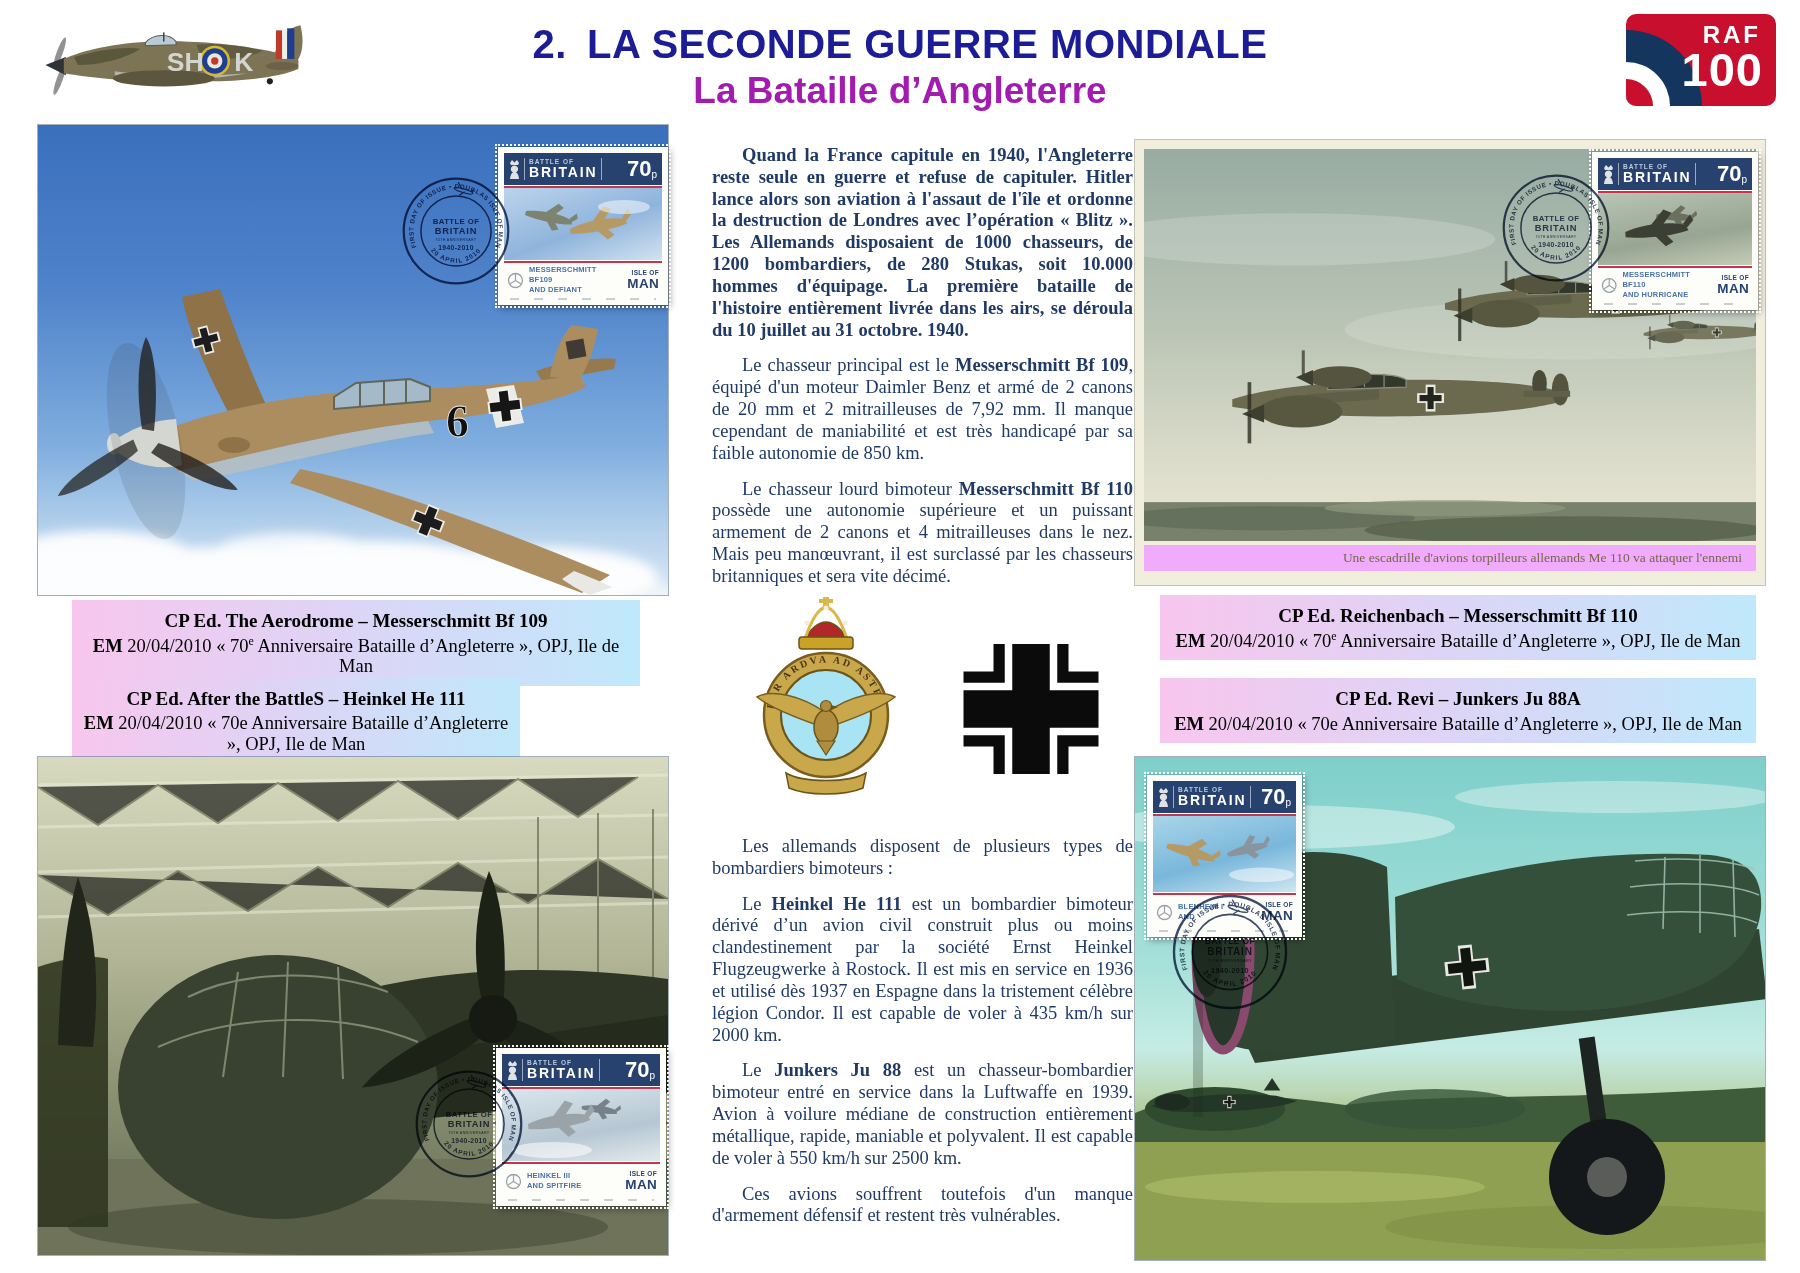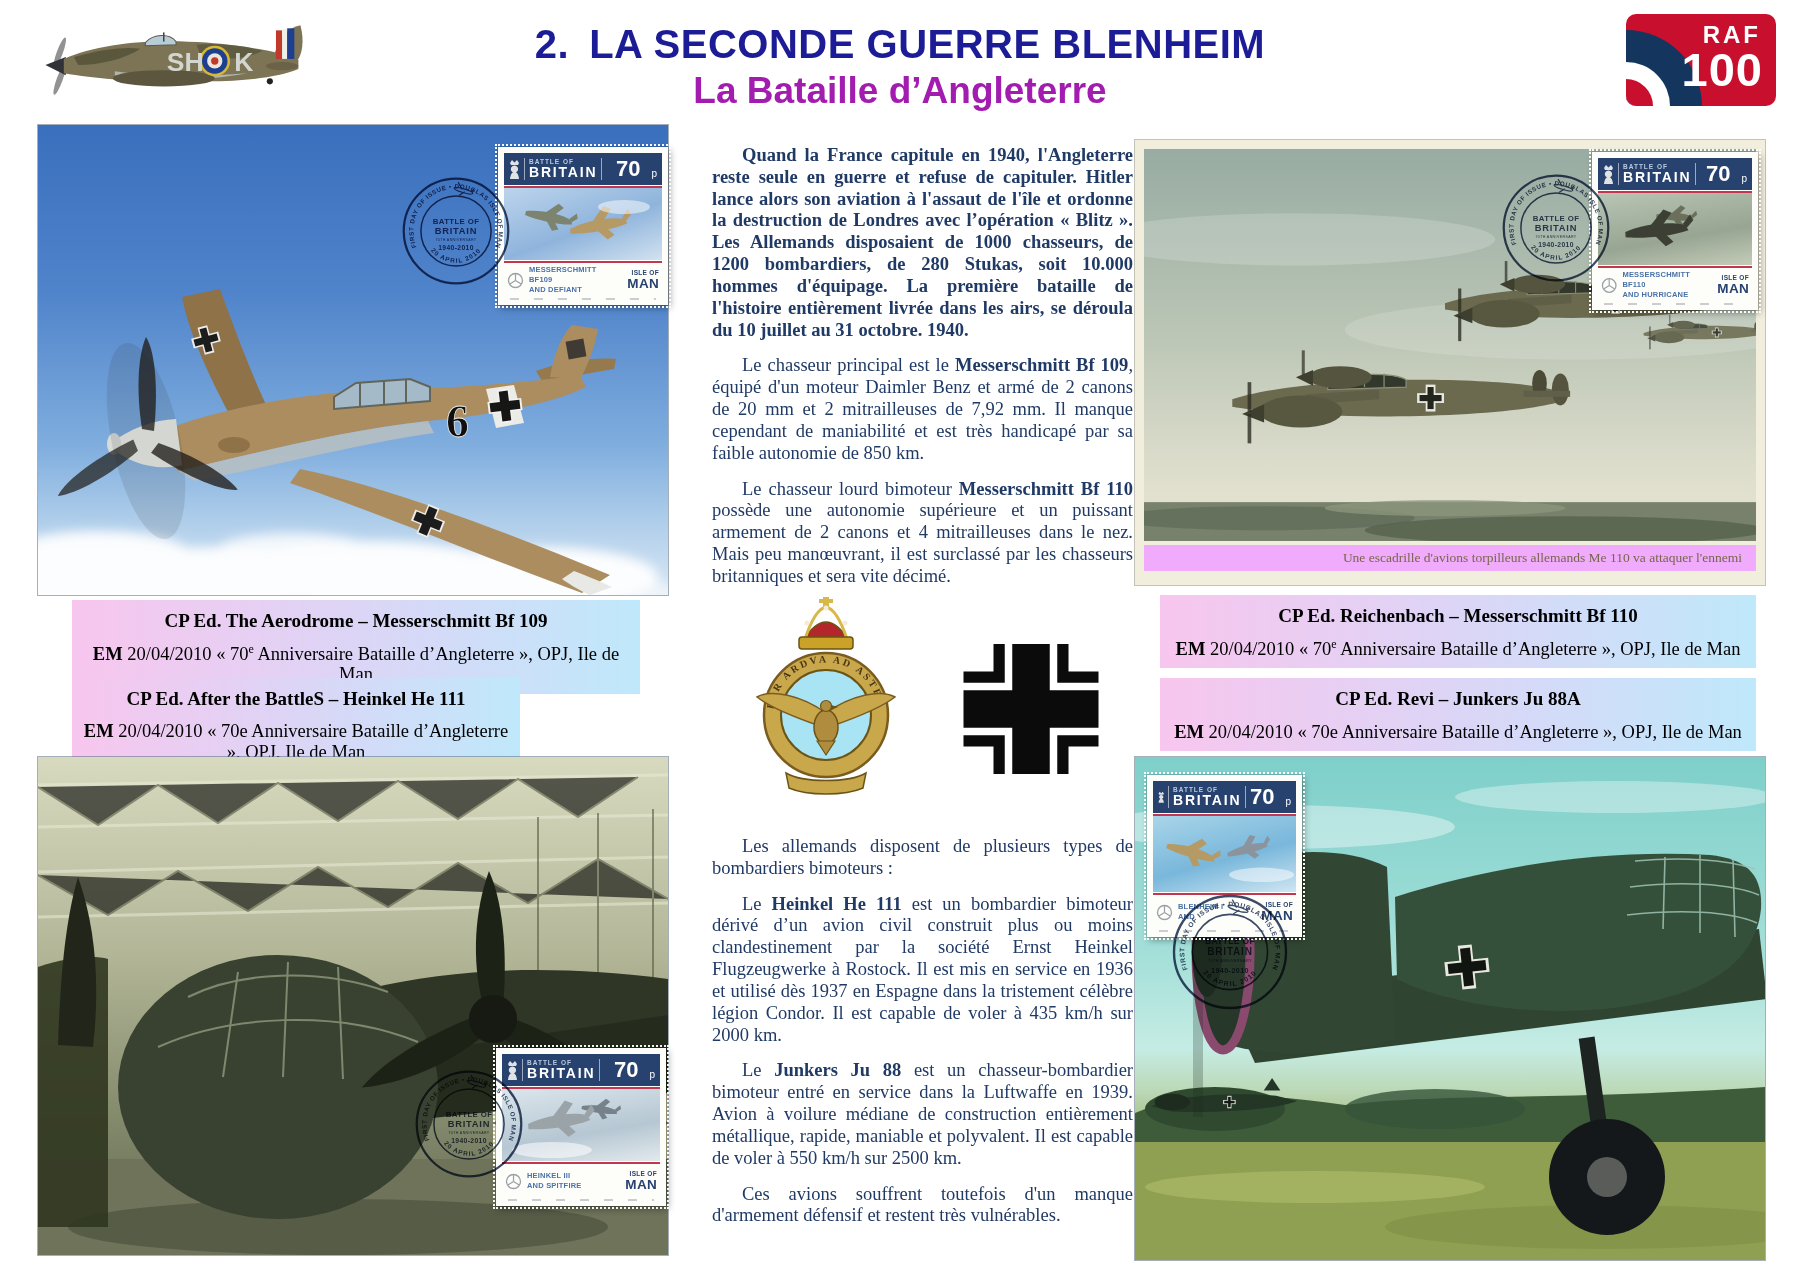--- a/index.html
+++ b/index.html
@@ -53,42 +53,42 @@
   .textcol p.lead{font-weight:bold;}
   .textcol b{font-weight:bold;}
 
   .badges{position:absolute;left:712px;top:592px;width:421px;height:210px;
           display:flex;align-items:center;justify-content:center;gap:44px;}
 
   
   .capbox{position:absolute;background:linear-gradient(90deg,#f8c6ee 0%,#dcd5f6 50%,#bfe8fb 100%);
           text-align:center;padding:10px 6px 9px;box-sizing:border-box;color:#000;}
   .capbox .t{font-family:"Liberation Serif",serif;font-weight:bold;font-size:19px;line-height:1.15;}
-  .capbox .l{font-family:"Liberation Serif",serif;font-size:18.5px;margin-top:11px;line-height:1.1;}
+  .capbox .l{font-family:"Liberation Serif",serif;font-size:18.5px;margin-top:3px;line-height:1.1;}
   .capbox .l b{font-weight:bold;}
   .capbox sup{font-size:12px;}
   .cb1{left:72px;top:600px;width:568px;}
   .cb2{left:72px;top:678px;width:448px;}
   .cb3{left:1160px;top:595px;width:596px;}
   .cb4{left:1160px;top:678px;width:596px;}
 
   
   .stamp{position:absolute;background:#fdfdfa;padding:6px;box-sizing:border-box;
          box-shadow:0 0 0 1px rgba(0,0,0,.10),2px 3px 7px rgba(0,0,0,.38);
          outline:2px dotted rgba(255,255,255,.95);outline-offset:1px;
          font-family:"Liberation Sans",sans-serif;}
   .st1{left:498px;top:147px;width:170px;height:158px;}
   .st2{left:1592px;top:152px;width:166px;height:158px;}
   .st3{left:496px;top:1048px;width:170px;height:158px;}
   .st4{left:1147px;top:775px;width:155px;height:162px;}
   .stamp-head{height:32px;background:#28426f;display:flex;align-items:center;gap:4px;padding:0 5px;}
   .stamp-head .dv{width:1px;height:22px;background:rgba(255,255,255,.55);}
   .stamp-head .bo{display:block;font-size:6.5px;color:#b9cbe2;letter-spacing:1px;font-weight:bold;}
   .stamp-head .br{display:block;font-size:14px;color:#fff;letter-spacing:1.8px;font-weight:bold;line-height:1.05;}
-  .stamp-head .val{margin-left:auto;color:#fff;display:flex;align-items:center;gap:11px;}
+  .stamp-head .val{margin-left:auto;color:#fff;display:flex;align-items:flex-end;}
   .stamp-head .val b{font-size:22px;font-weight:bold;line-height:1;}
   .stamp-head .val i{font-style:normal;font-size:10px;margin-top:9px;}
   .stamp-rule{height:3px;background:linear-gradient(180deg,#fff 0 1px,#c2374f 1px 100%);}
   .stamp-art{height:72px;position:relative;overflow:hidden;}
   .st4 .stamp-art{height:76px;}
   .a1{background:linear-gradient(160deg,#bcd4ec 0%,#8fb4dc 55%,#d2e2f0 100%);}
   .a2{background:linear-gradient(170deg,#b9c5b5 0%,#97a592 60%,#c4ccb8 100%);}
   .a3{background:linear-gradient(170deg,#dbe6ec 0%,#b6c7d3 60%,#e2e9ec 100%);}
   .a4{background:linear-gradient(165deg,#a9d5e9 0%,#79b7db 55%,#cfe6f2 100%);}
   .stamp-art svg{position:absolute;inset:0;width:100%;height:100%;}
@@ -148,21 +148,21 @@
       <circle cx="168" cy="48" r="15" fill="#d8b832"></circle>
       <circle cx="168" cy="48" r="12.5" fill="#1e3f8f"></circle>
       <circle cx="168" cy="48" r="7.5" fill="#eae6dc"></circle>
       <circle cx="168" cy="48" r="3.6" fill="#c0392b"></circle>
     </g>
     <text x="121" y="58" font-family="Liberation Sans, sans-serif" font-weight="bold" font-size="26" fill="#d3d6cf">SH</text>
     <text x="187" y="58" font-family="Liberation Sans, sans-serif" font-weight="bold" font-size="26" fill="#d3d6cf">K</text>
   </svg>
 
   <div class="hdr-title">
-    <span class="pfx">2.</span><span>LA SECONDE GUERRE BLENHEIM</span>
+    <span class="pfx">2.</span><span>LA SECONDE GUERRE MONDIALE</span>
   </div>
   <div class="hdr-sub">La Bataille d’Angleterre</div>
 
   <div class="raf100">
     <div class="c c1"></div>
     <div class="c c2"></div>
     <div class="c c3"></div>
     <div class="t">RAF</div>
     <div class="h">100</div>
   </div>

